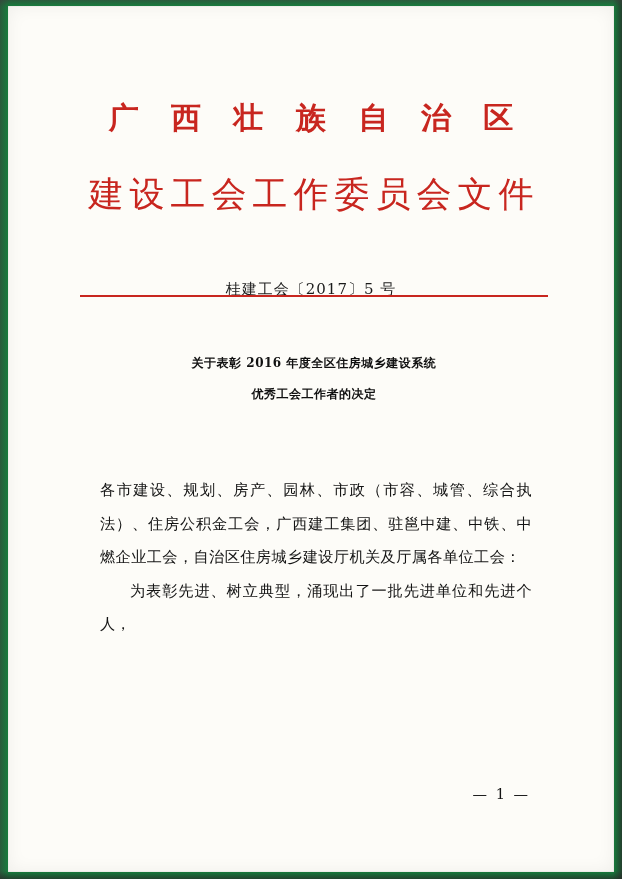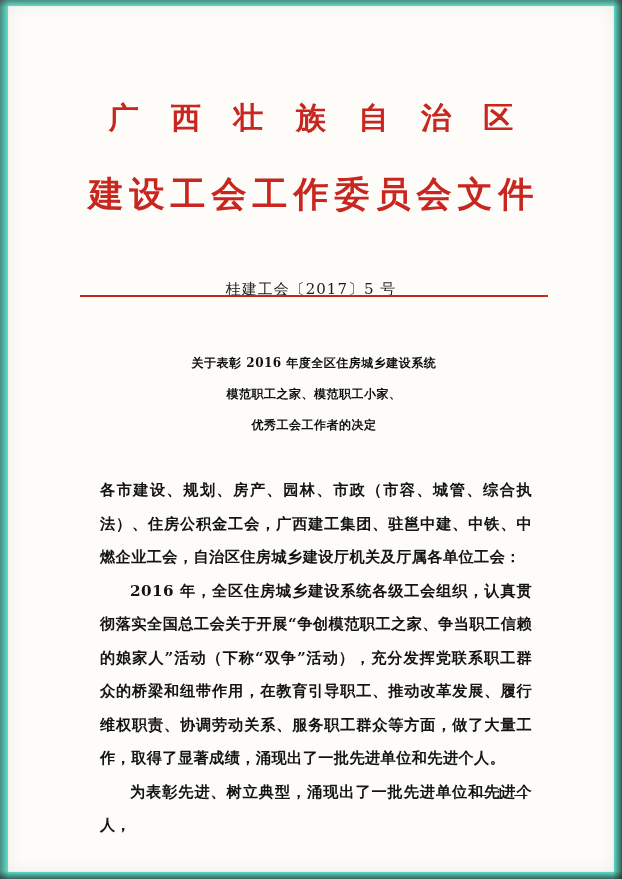--- a/index.html
+++ b/index.html
@@ -10,21 +10,21 @@
   body {
     width: 622px;
     height: 879px;
     overflow: hidden;
     font-family: "DejaVu Serif", "Liberation Serif", serif;
   }
   .page {
     position: relative;
     width: 622px;
     height: 879px;
-    background: #5eead4;
+    background: #15803d;
     box-sizing: border-box;
     overflow: hidden;
   }
   
   .paper {
     position: absolute;
     left: 8px;
     top: 6px;
     width: 606px;
     height: 866px;
@@ -78,21 +78,21 @@
     letter-spacing: 11px;
     font-weight: bold;
     font-family: "DejaVu Serif", "Liberation Serif", serif;
     text-indent: 11px;
   }
   .doc-line {
     margin-top: 32px;
     color: #c8261f;
     font-size: 35px;
     letter-spacing: 6px;
-    font-weight: bold;
+    font-weight: normal;
     text-indent: 6px;
   }
   .doc-number {
     margin-top: 62px;
     color: #1a1a1a;
     font-size: 15px;
     letter-spacing: 1px;
     text-decoration: underline;
   }
   .red-rule {
@@ -124,21 +124,20 @@
     width: 432px;
     color: #141414;
     font-size: 15.2px;
     line-height: 33.5px;
     letter-spacing: 0.4px;
     text-align: justify;
   }
   .para {
     margin: 0;
     text-align: justify;
-    font-weight: bold;
   }
   .indent {
     text-indent: 30px;
   }
   .page-number {
     position: absolute;
     right: 84px;
     bottom: 70px;
     font-size: 14.5px;
     color: #141414;
@@ -154,27 +153,25 @@
     <div class="masthead">
       <div class="org-line">广 西 壮 族 自 治 区</div>
       <div class="doc-line">建设工会工作委员会文件</div>
       <div class="doc-number">桂建工会〔2017〕5 号</div>
     </div>
 
     <div class="red-rule"></div>
 
     <div class="title-block">
       <div>关于表彰 2016 年度全区住房城乡建设系统</div>
-      <div>模范职工之家、模范职工小家、</div>
       <div>优秀工会工作者的决定</div>
     </div>
 
     <div class="body-block">
       <p class="para">各市建设、规划、房产、园林、市政（市容、城管、综合执法）、住房公积金工会，广西建工集团、驻邕中建、中铁、中燃企业工会，自治区住房城乡建设厅机关及厅属各单位工会：</p>
-      <p class="para indent">2016 年，全区住房城乡建设系统各级工会组织，认真贯彻落实全国总工会关于开展“争创模范职工之家、争当职工信赖的娘家人”活动（下称“双争”活动），充分发挥党联系职工群众的桥梁和纽带作用，在教育引导职工、推动改革发展、履行维权职责、协调劳动关系、服务职工群众等方面，做了大量工作，取得了显著成绩，涌现出了一批先进单位和先进个人。</p>
       <p class="para indent">为表彰先进、树立典型，涌现出了一批先进单位和先进个人，</p>
     </div>
 
     <div class="page-number">— 1 —</div>
   </div>
 
   <div class="edge-shadow-left"></div>
   <div class="edge-shadow-right"></div>
   <div class="edge-shadow-top"></div>
   <div class="edge-shadow-bottom"></div>

